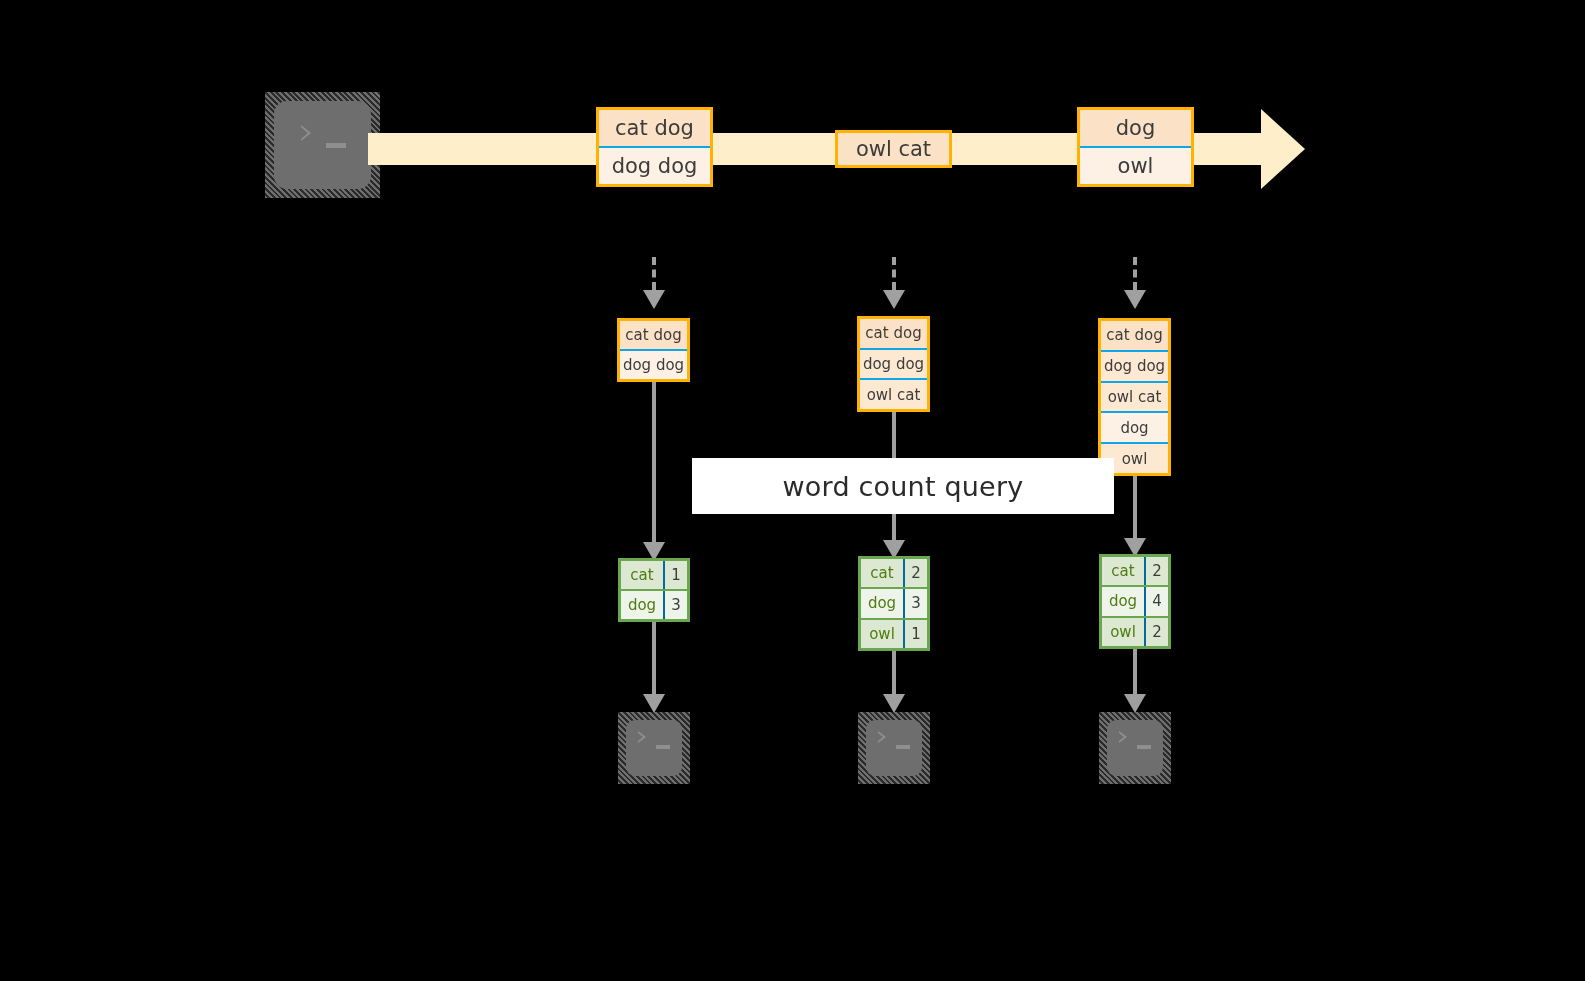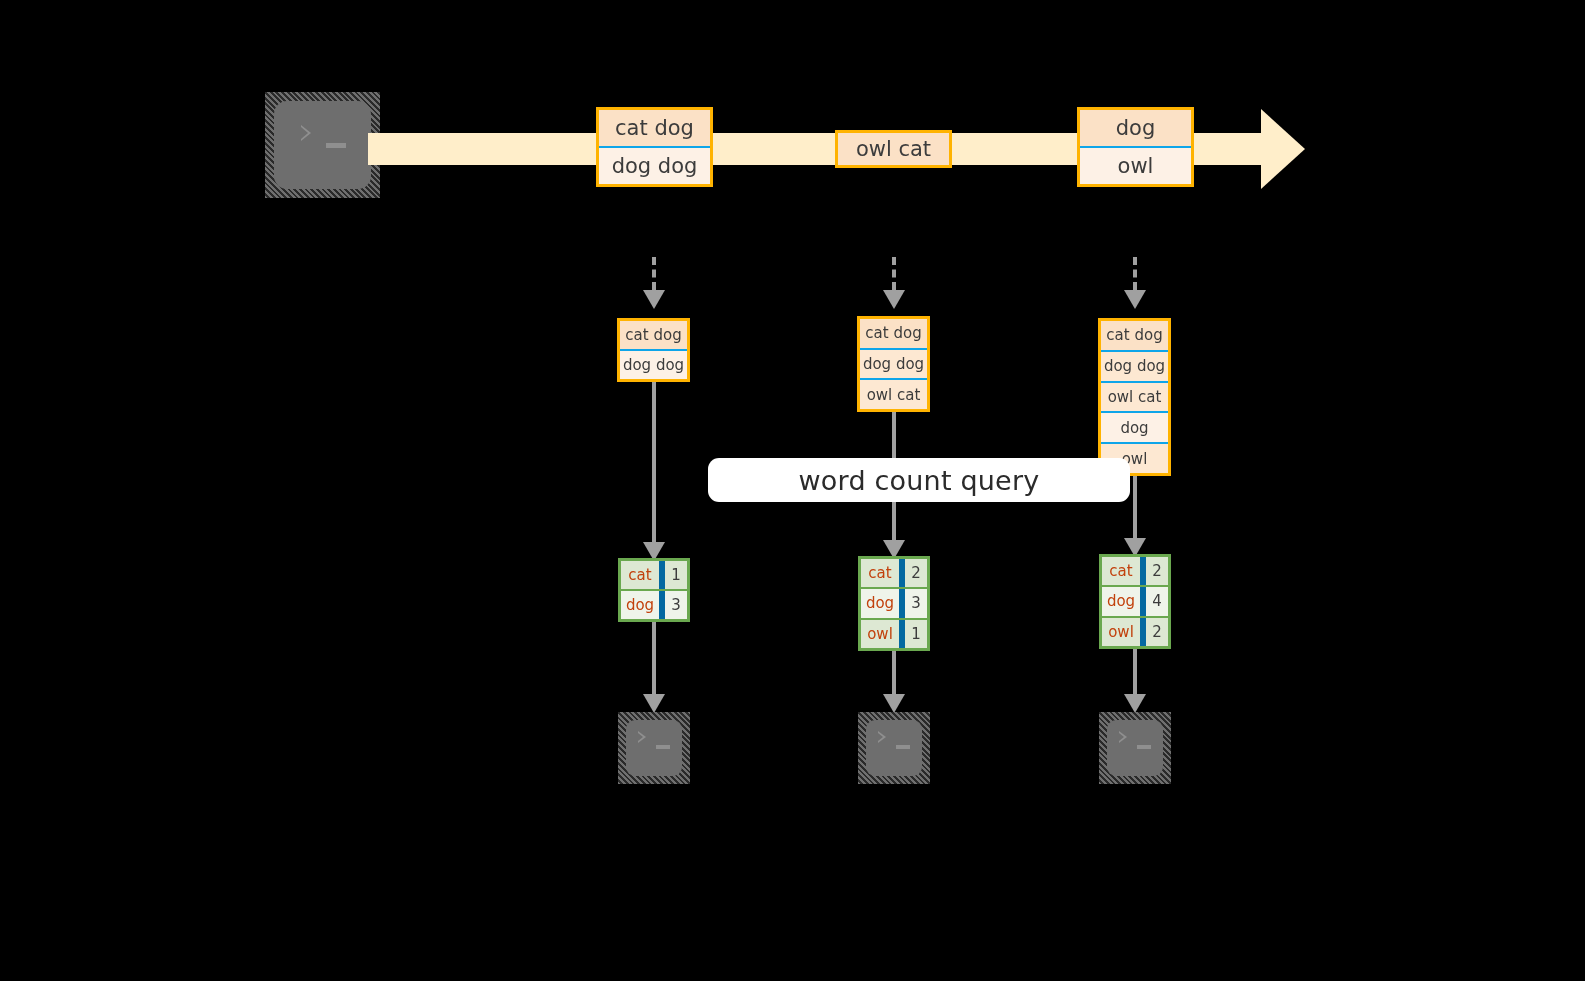--- a/index.html
+++ b/index.html
@@ -108,22 +108,22 @@
     background: #eef4e8;
   }
   .gtable .grow {
     flex: 1 1 auto;
     display: flex;
     border-bottom: 2px solid #6aa84f;
   }
   .gtable .grow:last-child { border-bottom: none; }
   .gtable .gc-word {
     display: flex; align-items: center; justify-content: center;
-    border-right: 6px solid #0369a1;
-    font-size: 15px; color: #c2410c;
+    border-right: 2px solid #0369a1;
+    font-size: 15px; color: #4d7c0f;
     white-space: nowrap;
   }
   .gtable .gc-count {
     display: flex; align-items: center; justify-content: center;
     font-size: 15px; color: #3c3c3c;
     flex: 1 1 auto;
   }
   .gtable .grow.dark  { background: #dde8d3; }
   .gtable .grow.light { background: #eff4ea; }
 
@@ -297,15 +297,15 @@
 
   <div class="term small" style="left:1099px; top:712px; width:72px; height:72px;">
     <div class="term-inner">
       <div class="prompt-chev" style="left:12px; top:11px; border-left-width:8px; border-top-width:6px; border-bottom-width:6px;">
         <div class="prompt-chev-in" style="left:-8px; top:-4px; border-left-width:5px; border-top-width:4px; border-bottom-width:4px;"></div>
       </div>
       <div class="prompt-underscore" style="left:30px; top:25px; width:14px; height:4px;"></div>
     </div>
   </div>
 
-  <div class="banner" style="left:708px; top:458px; width:422px; height:44px;border-radius:11px;">word count query</div>
+  <div class="banner" style="left:692px; top:458px; width:422px; height:56px;">word count query</div>
 
 </div>
 
 </body></html>

